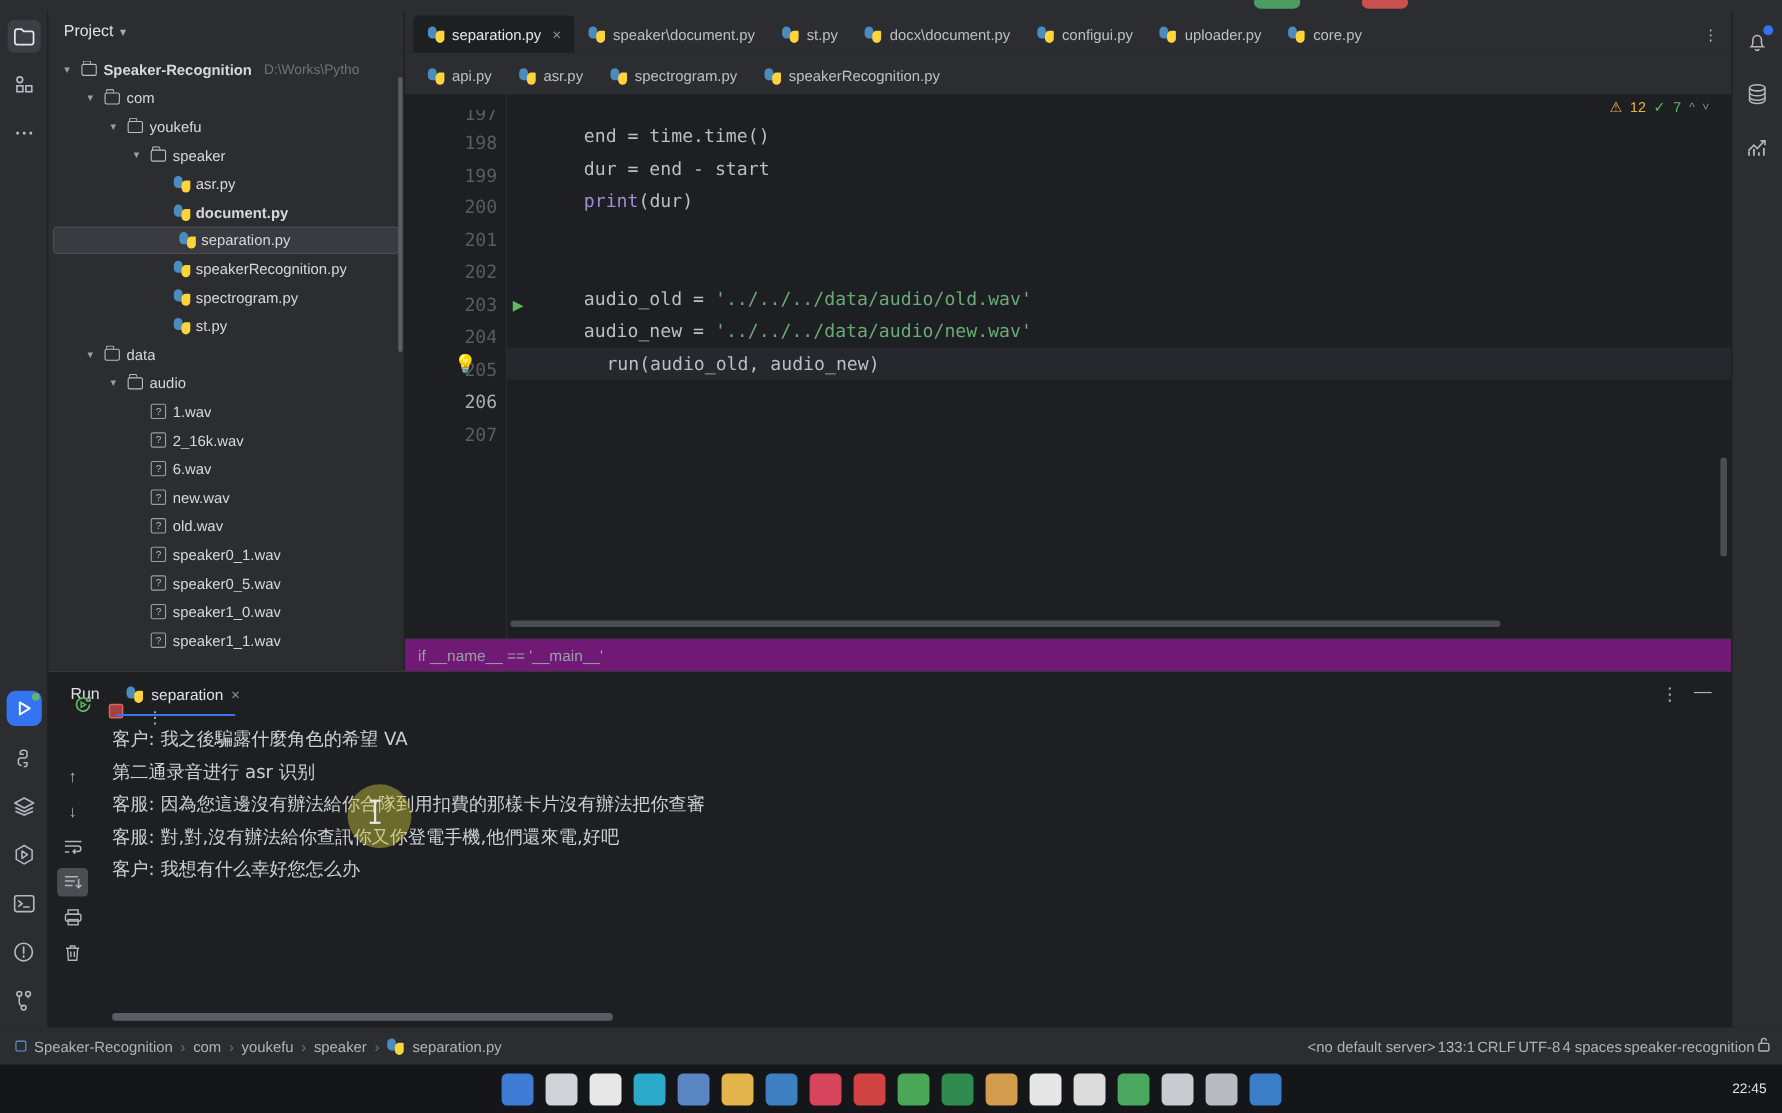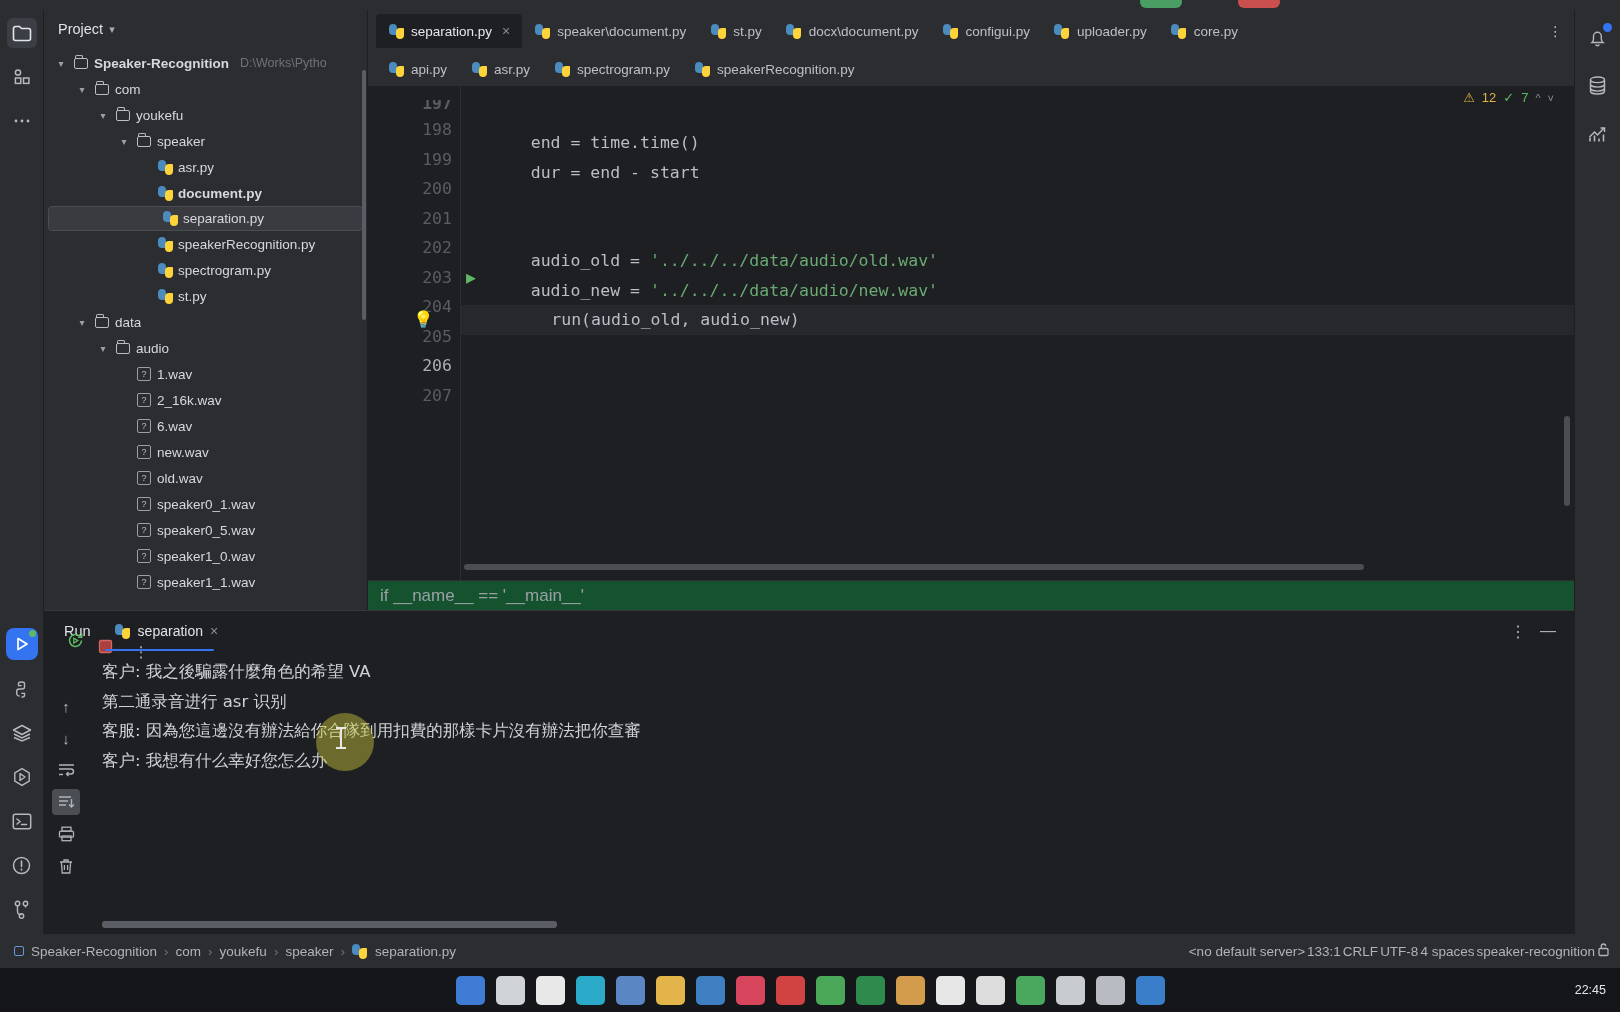--- a/index.html
+++ b/index.html
@@ -81,31 +81,31 @@
   .code-wrap { flex: 1; position: relative; display: flex; flex-direction: column; min-height: 0; }
   .insp { position: absolute; right: 20px; top: 4px; display: flex; align-items: center; gap: 7px; font-size: 13px; color: #b0b4ba; z-index: 5;}
   .insp .warn { color: #e3b341; }
   .insp .ok { color: #5fb865; }
   .insp .chv { color: #8a8f97; font-size: 11px; }
   .code { flex: 1; display: flex; font-family: "DejaVu Sans Mono", monospace; font-size: 16.5px; overflow: hidden; position: relative; }
   .gutter { width: 92px; flex: 0 0 92px; text-align: right; color: #595d63; padding-top: 14px; position: relative; user-select: none; }
   .gutter .ln { height: 29.5px; line-height: 29.5px; padding-right: 8px; position: relative; }
   .gutter .ln .marker { position: absolute; right: -16px; top: 0; }
   .gutter .ln.cur { color: #a9aeb6; margin-left: 47px; }
-  .codecol { flex: 1; padding-top: 27px; position: relative; border-left: 1px solid #2b2d30; }
+  .codecol { flex: 1; padding-top: 8px; position: relative; border-left: 1px solid #2b2d30; }
   .cl { height: 29.5px; line-height: 29.5px; padding-left: 30px; white-space: pre; color: #bcbec4; }
   .cl.hl { background: #26282e; }
   .k { color: #cf8e6d; }
   .s { color: #6aab73; }
   .fn { color: #a38bd4; }
   .bulb { position: absolute; left: 100px; color: #f2c55c; }
   .hscroll { position: absolute; left: 96px; bottom: 10px; height: 6px; width: 900px; background: #4a4d52; border-radius: 3px; }
   .vscroll { position: absolute; right: 4px; top: 330px; height: 90px; width: 6px; background: #4a4d52; border-radius: 3px; }
   .bread-editor { height: 30px; flex: 0 0 30px; display: flex; align-items: center; padding-left: 12px;
-                  font-size: 17px; color: #9aa0a8; background: #14532d; border-top: 1px solid #2b2d30; }
+                  font-size: 14px; color: #9aa0a8; background: #701a75; border-top: 1px solid #2b2d30; }
 
   
   .runpanel { flex: 1; background: #1e1f22; display: flex; flex-direction: column; min-height: 0; border-top: 1px solid #35373b; }
   .run-head { height: 40px; flex: 0 0 40px; display: flex; align-items: center; padding-left: 20px; gap: 20px; position: relative; }
   .run-head .lbl { font-size: 14.5px; color: #dfe1e5; }
   .run-tab { display: flex; align-items: center; gap: 7px; font-size: 14px; color: #dfe1e5; position: relative; height: 40px; padding: 0 4px; }
   .run-tab::after { content:""; position:absolute; left:-6px; right:8px; bottom:0; height:2.5px; background:#3574f0; border-radius:2px; }
   .run-tab .x { color: #8a8f97; font-size: 14px; }
   .run-head-right { margin-left: auto; display: flex; gap: 14px; padding-right: 18px; color: #b0b4ba; }
   .run-body { flex: 1; display: flex; min-height: 0; }
@@ -523,36 +523,37 @@
             <div class="insp">
               <span class="warn">⚠</span>
               <span class="warn">12</span>
               <span class="ok">✓</span>
               <span class="ok">7</span>
               <span class="chv">^</span>
               <span class="chv">˅</span>
             </div>
             <div class="code">
               <div class="gutter" id="gutter">
-                  <div class="ln" style="height: 15px; line-height: 8px; overflow: hidden; font-weight: bold;">197</div>
+                  <div class="ln" style="height: 15px; line-height: 8px; overflow: hidden;">197</div>
                   <div class="ln">198</div>
                   <div class="ln">199</div>
                   <div class="ln">200</div>
                   <div class="ln">201</div>
                   <div class="ln">202</div>
                   <div class="ln">203<span class="marker" style="color: rgb(95, 184, 101);">▶</span></div>
                   <div class="ln">204</div>
                   <div class="ln">205</div>
                   <div class="ln cur">206</div>
                   <div class="ln">207</div>
                 </div>
               <div class="codecol" id="codecol">
                   <div class="cl" style="height: 15px;"></div>
                   <div class="cl">    end = time.time()</div>
                   <div class="cl">    dur = end - start</div>
+                  <div class="cl">    <span class="fn">print</span>(dur)</div>
                   <div class="cl"></div>
                   <div class="cl"></div>
                   <div class="cl">    audio_old = <span class="s">'../../../data/audio/old.wav'</span></div>
                   <div class="cl">    audio_new = <span class="s">'../../../data/audio/new.wav'</span></div>
                   <div class="cl hl"><span class="bulb" style="left: -78px; position: relative;">💡</span>    run(audio_old, audio_new)</div>
                   <div class="cl"></div>
                 </div>
               <div class="vscroll"></div>
               <div class="hscroll"></div>
             </div>
@@ -627,20 +628,21 @@
           </div>
 
           <div class="console-col">
             <div class="console" id="console">
               <div class="halo"></div>
               <div class="cursor-ibeam"></div>
               <div class="console-scroll"></div>
             <div class="line">客户: 我之後騙露什麼角色的希望 VA</div>
                 <div class="line">第二通录音进行 asr 识别</div>
                 <div class="line">客服: 因為您這邊沒有辦法給你合隊到用扣費的那樣卡片沒有辦法把你查審</div>
+                <div class="line">客服: 對,對,沒有辦法給你查訊你又你登電手機,他們還來電,好吧</div>
                 <div class="line">客户: 我想有什么幸好您怎么办</div>
               </div>
           </div>
         </div>
       </div>
     </div>
 
     <div class="rrail">
       <div class="rrail-ico">
         <svg width="21" height="21" viewBox="0 0 21 21">

